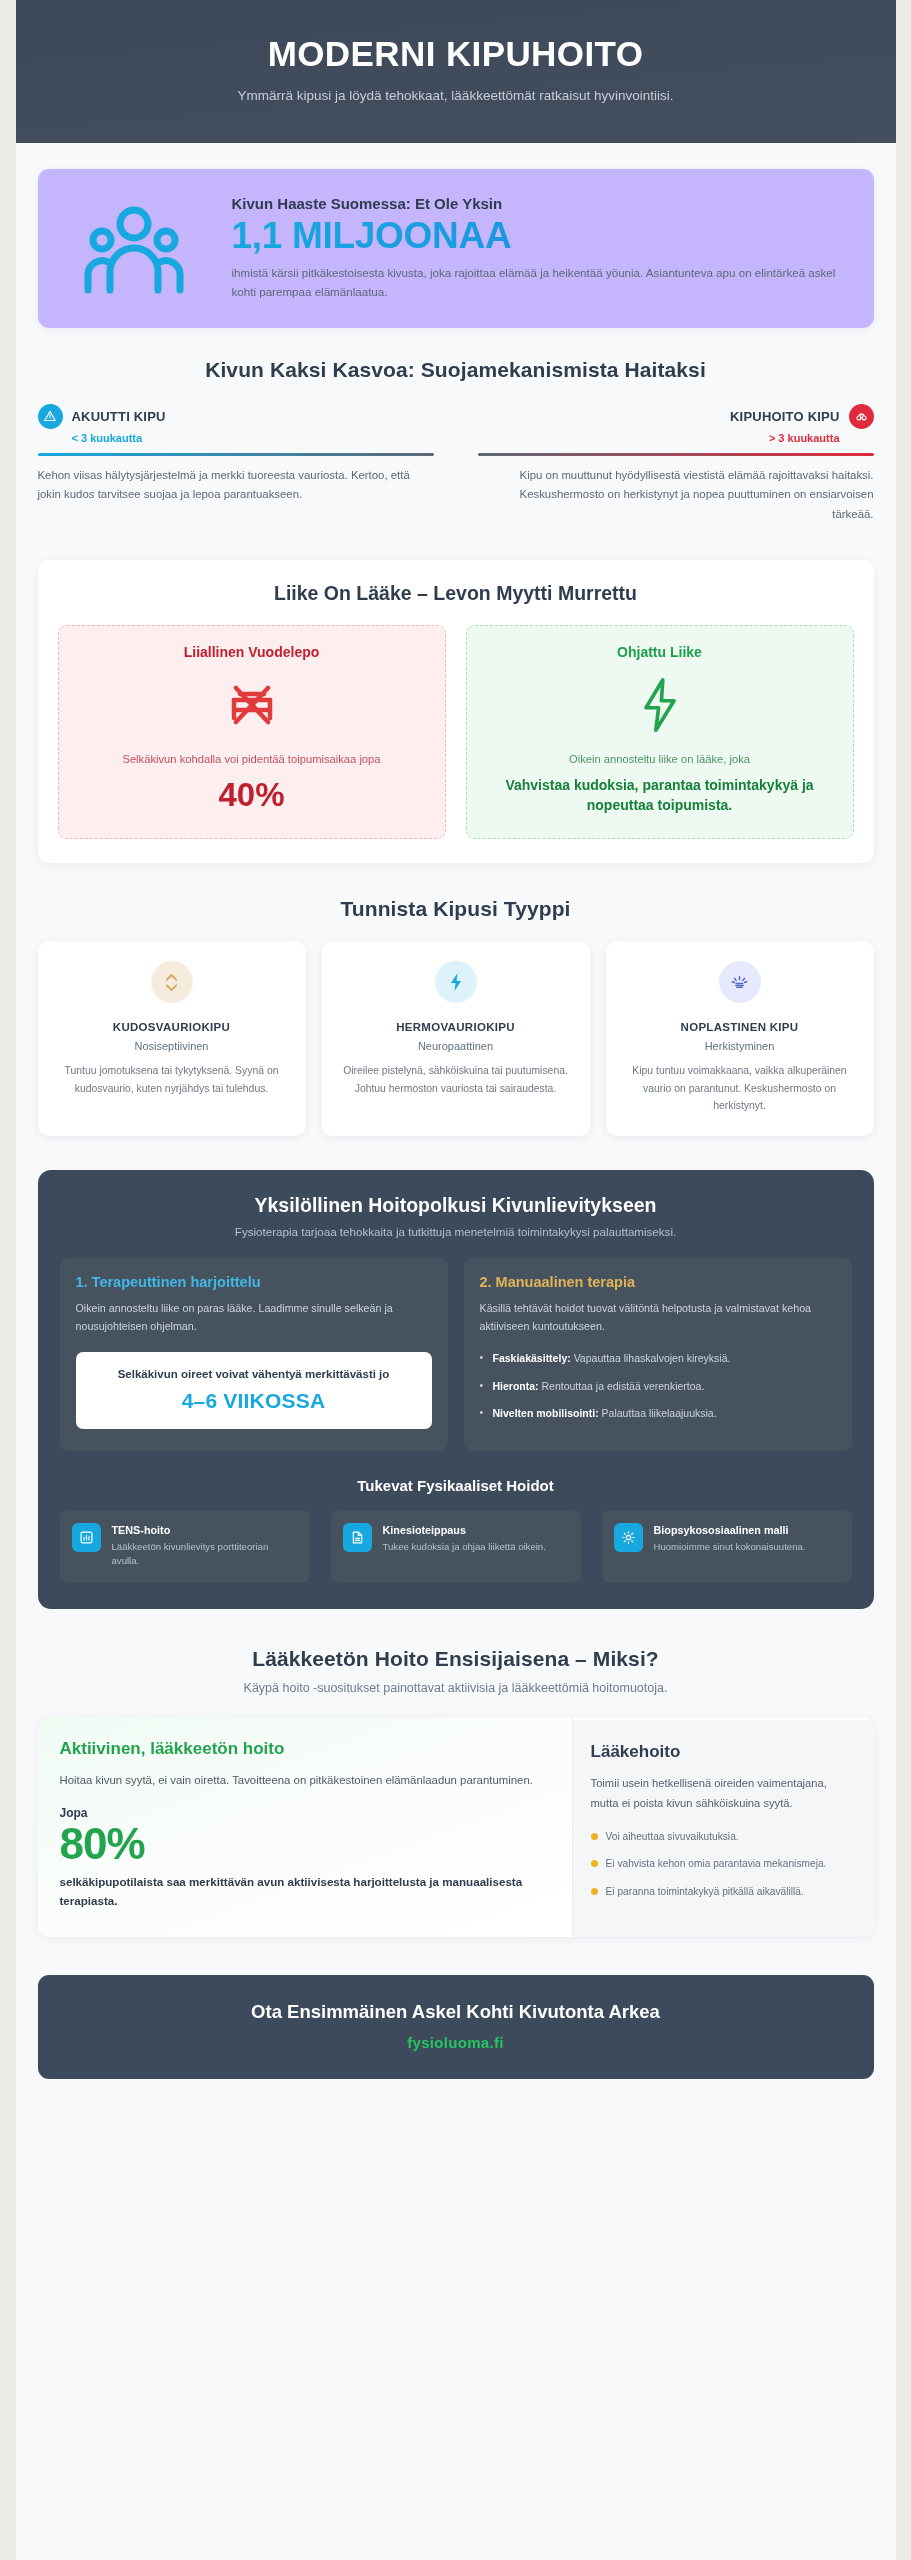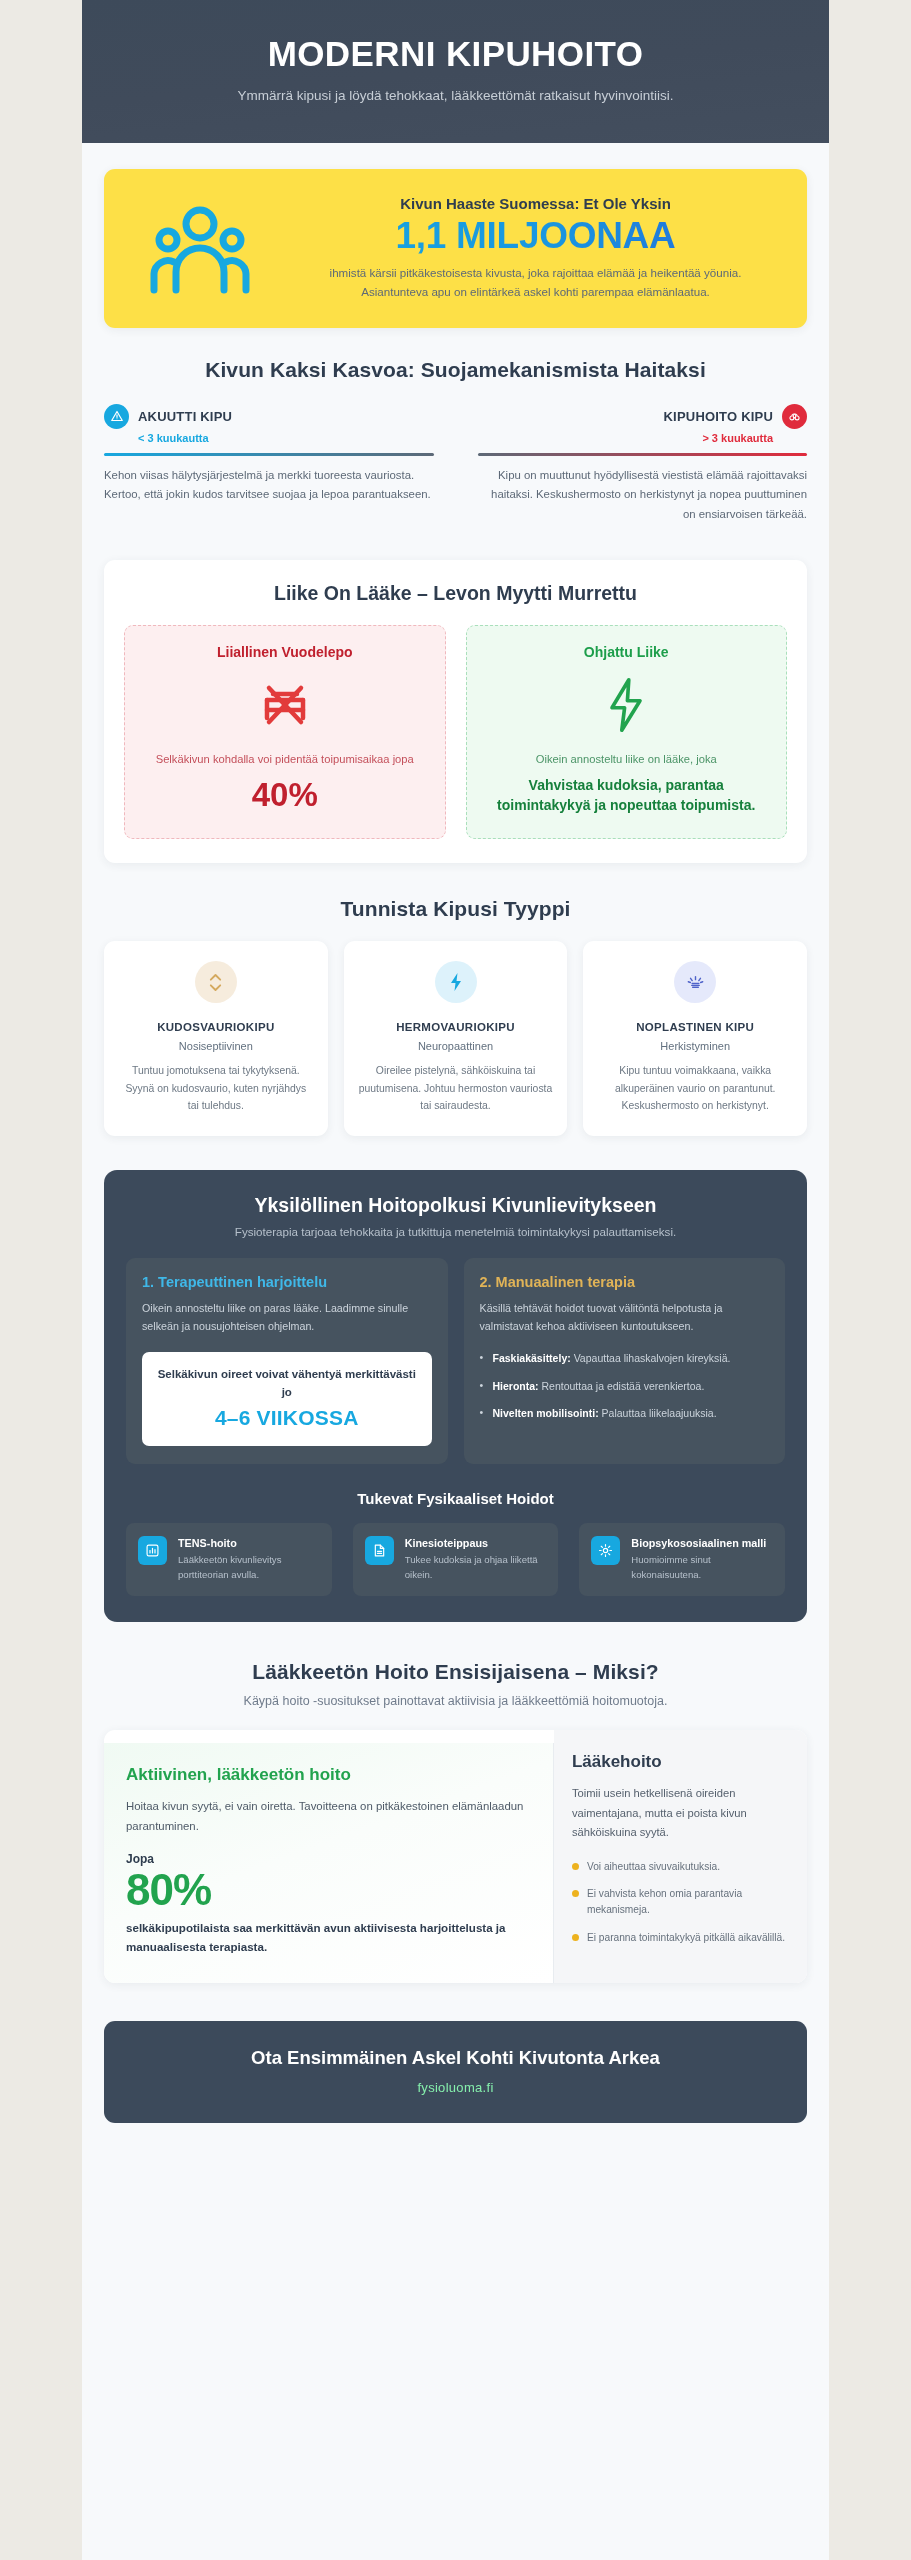--- a/index.html
+++ b/index.html
@@ -5,21 +5,21 @@
 <style>
   * { box-sizing: border-box; margin: 0; padding: 0; }
 
   html, body {
     width: 911px;
     background: #eceae4;
     font-family: "Liberation Sans", sans-serif;
   }
 
   .page {
-    width: 747px;
+    width: 880px;
     min-height: 2560px;
     background: #f7f9fb;
     margin: 0 auto;
     overflow: hidden;
     position: relative;
   }
 
   
   .hero {
     background: linear-gradient(175deg, #3d4a5a 0%, #404b5b 50%, #434e5e 100%);
@@ -49,28 +49,27 @@
   .section-sub {
     text-align: center;
     color: #707c8c;
     font-size: 12.5px;
     margin-top: 9px;
   }
 
   
   .statcard-wrap { padding: 26px 22px 0; }
   .statcard {
-    background: #fde047;
+    background: #c4b5fd;
     border-radius: 11px;
     box-shadow: 0 2px 10px rgba(40,55,75,.07);
     padding: 26px 34px 26px 26px;
     display: flex;
     align-items: center;
     gap: 28px;
-    text-align: center;
   }
   .statcard .icon-col {
     flex: 0 0 140px;
     display: flex;
     align-items: center;
     justify-content: center;
   }
   .statcard .txt-col { flex: 1 1 auto; }
   .statcard h3 {
     color: #2f3d4f;
@@ -436,23 +435,23 @@
     font-weight: bold;
     margin-bottom: 11px;
   }
   .footer p {
     color: #c0c9d3;
     font-size: 11.3px;
     line-height: 1.72;
     margin-bottom: 17px;
   }
   .footer .dom {
-    color: #86efac;
-    font-size: 13px;
-    font-weight: normal;
+    color: #22c55e;
+    font-size: 15px;
+    font-weight: bold;
     letter-spacing: .3px;
   }
 </style>
 </head>
 <body>
 
 <div class="page">
 
   <header class="hero">
     <h1>MODERNI KIPUHOITO</h1>

